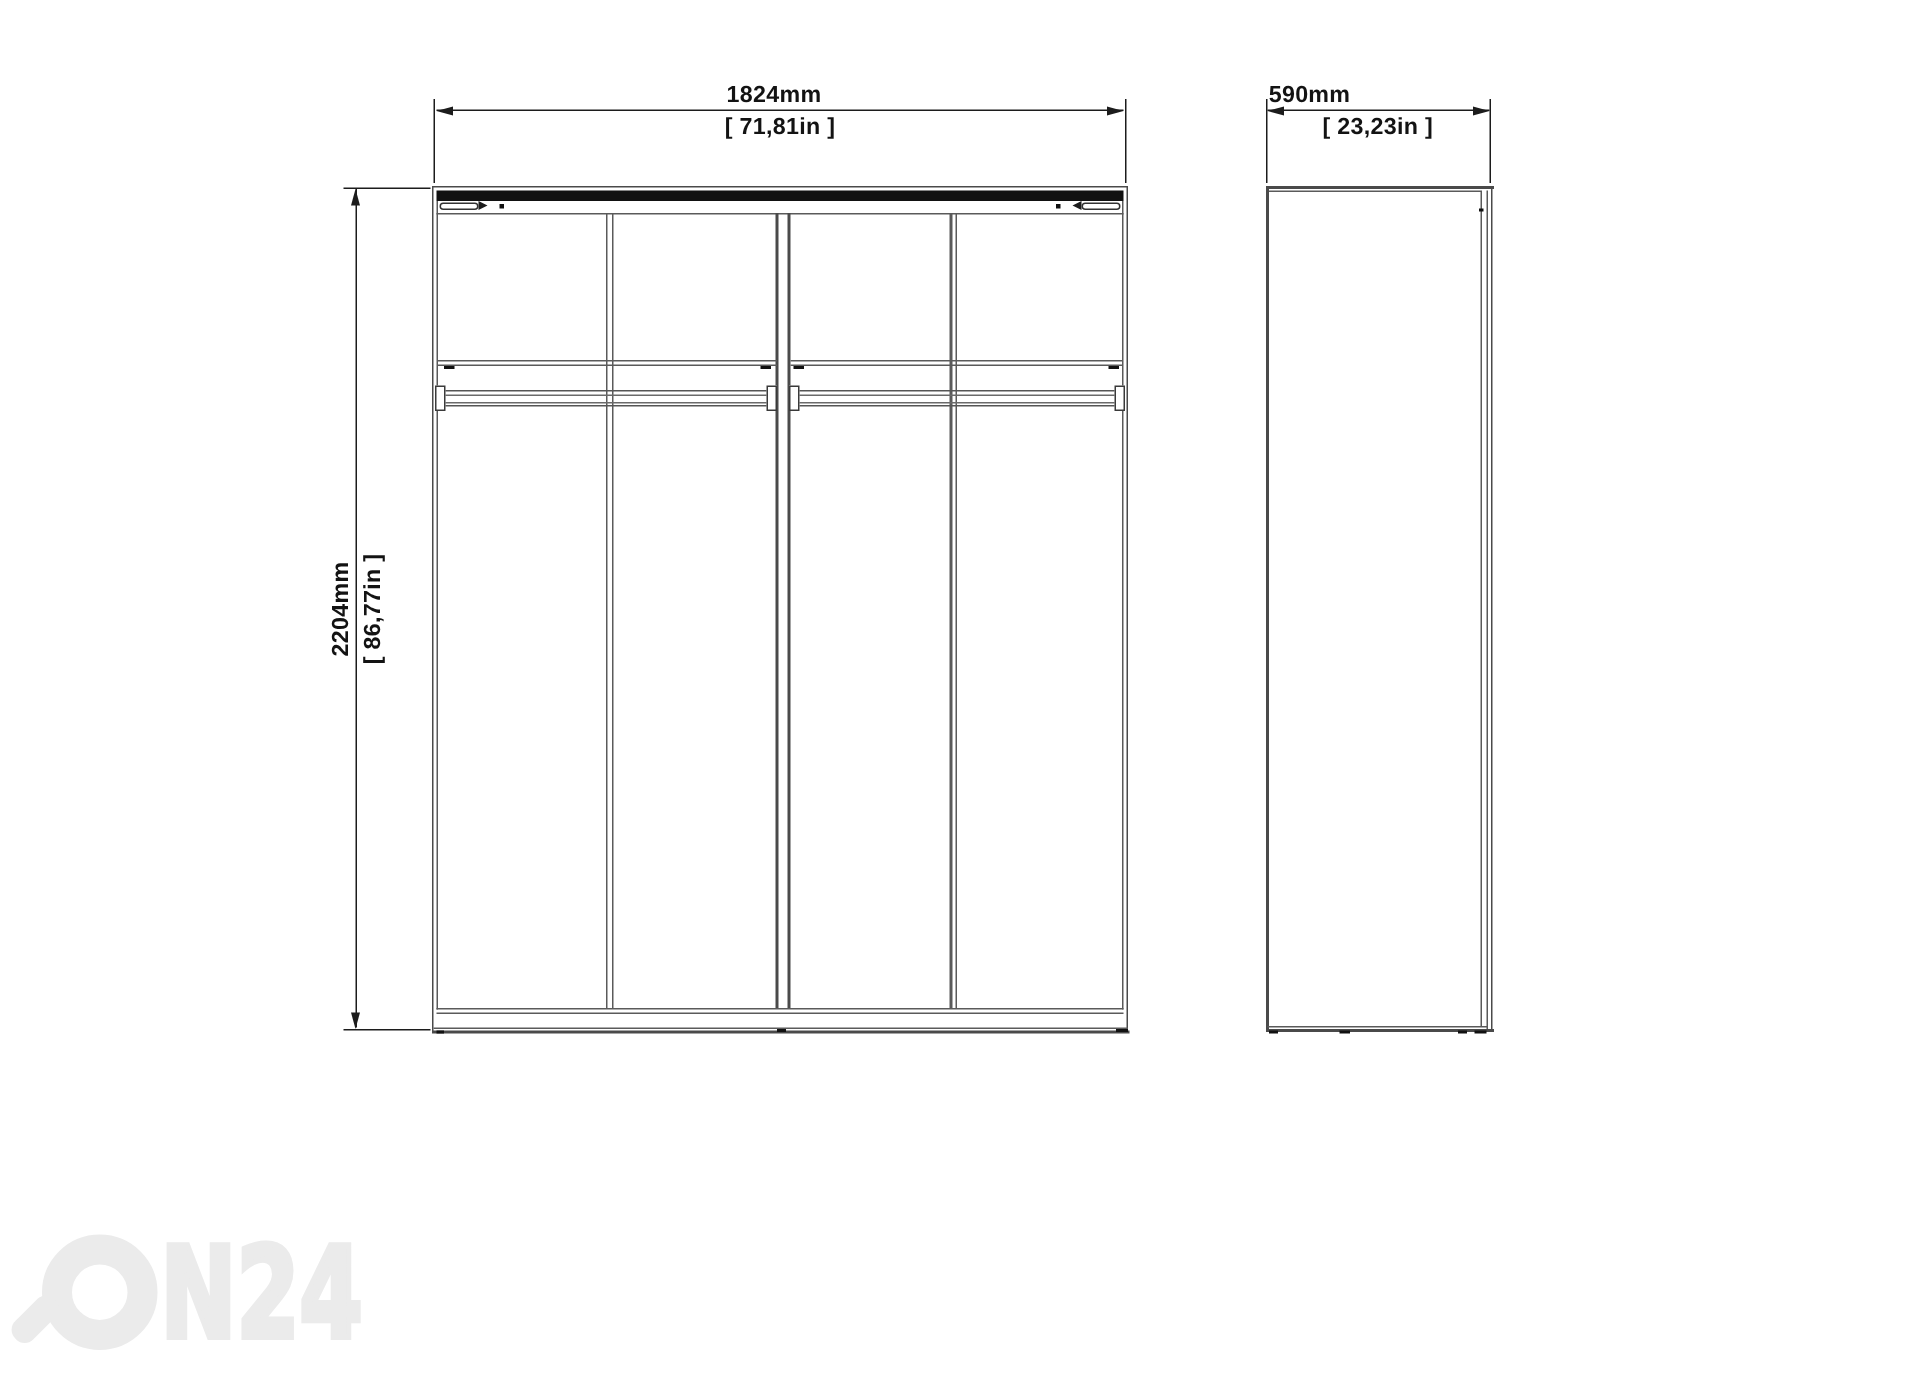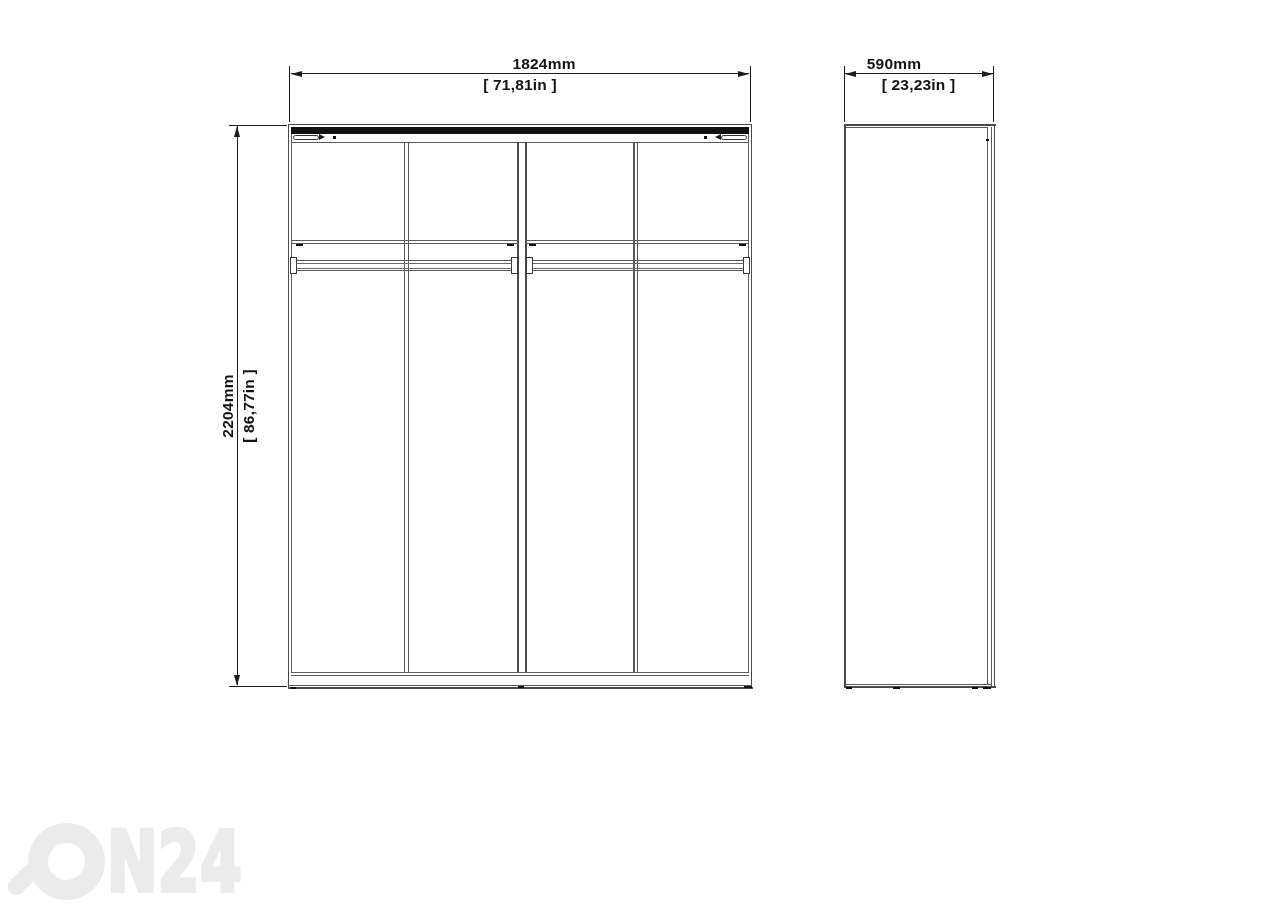--- a/index.html
+++ b/index.html
@@ -113,37 +113,37 @@
     <i class="dark" style="left:972px;top:686.8px;width:6px;height:2.2px"></i>
     <i class="dark" style="left:983px;top:686.8px;width:8px;height:2.2px"></i>
   </div>
 
   <div>
     <i class="dim" style="left:289.2px;top:66px;width:1.1px;height:56px"></i>
     <i class="dim" style="left:749.5px;top:66px;width:1.1px;height:56px"></i>
     <i class="dim" style="left:291px;top:73.2px;width:458px;height:1.1px"></i>
     <span class="arrow ar-l" style="left:291px;top:70.8px"></span>
     <span class="arrow ar-r" style="left:738px;top:70.8px"></span>
-    <div class="dim-label" style="left:544px;top:55px">1824mm</div>
+    <div class="dim-label" style="left:516px;top:55px">1824mm</div>
     <div class="dim-label" style="left:520px;top:75.5px">[ 71,81in ]</div>
   </div>
 
   <div>
     <i class="dim" style="left:229px;top:124.6px;width:58px;height:1.1px"></i>
     <i class="dim" style="left:229px;top:685.6px;width:58px;height:1.1px"></i>
     <i class="dim" style="left:236.8px;top:126px;width:1.1px;height:559px"></i>
     <span class="arrow ar-u" style="left:234.4px;top:126px"></span>
     <span class="arrow ar-d" style="left:234.4px;top:674.6px"></span>
     <div class="dim-label rot" style="left:227.5px;top:406px">2204mm</div>
     <div class="dim-label rot" style="left:248.5px;top:406px">[ 86,77in ]</div>
   </div>
 
   <div>
     <i class="dim" style="left:843.6px;top:66px;width:1.1px;height:56px"></i>
     <i class="dim" style="left:992.6px;top:66px;width:1.1px;height:56px"></i>
     <i class="dim" style="left:845px;top:73.2px;width:148px;height:1.1px"></i>
     <span class="arrow ar-l" style="left:845px;top:70.8px"></span>
     <span class="arrow ar-r" style="left:982px;top:70.8px"></span>
-    <div class="dim-label" style="left:894px;top:55px">590mm</div>
+    <div class="dim-label" style="left:873px;top:55px">590mm</div>
     <div class="dim-label" style="left:918.5px;top:75.5px">[ 23,23in ]</div>
   </div>
 
 </div>
 
 </body></html>

